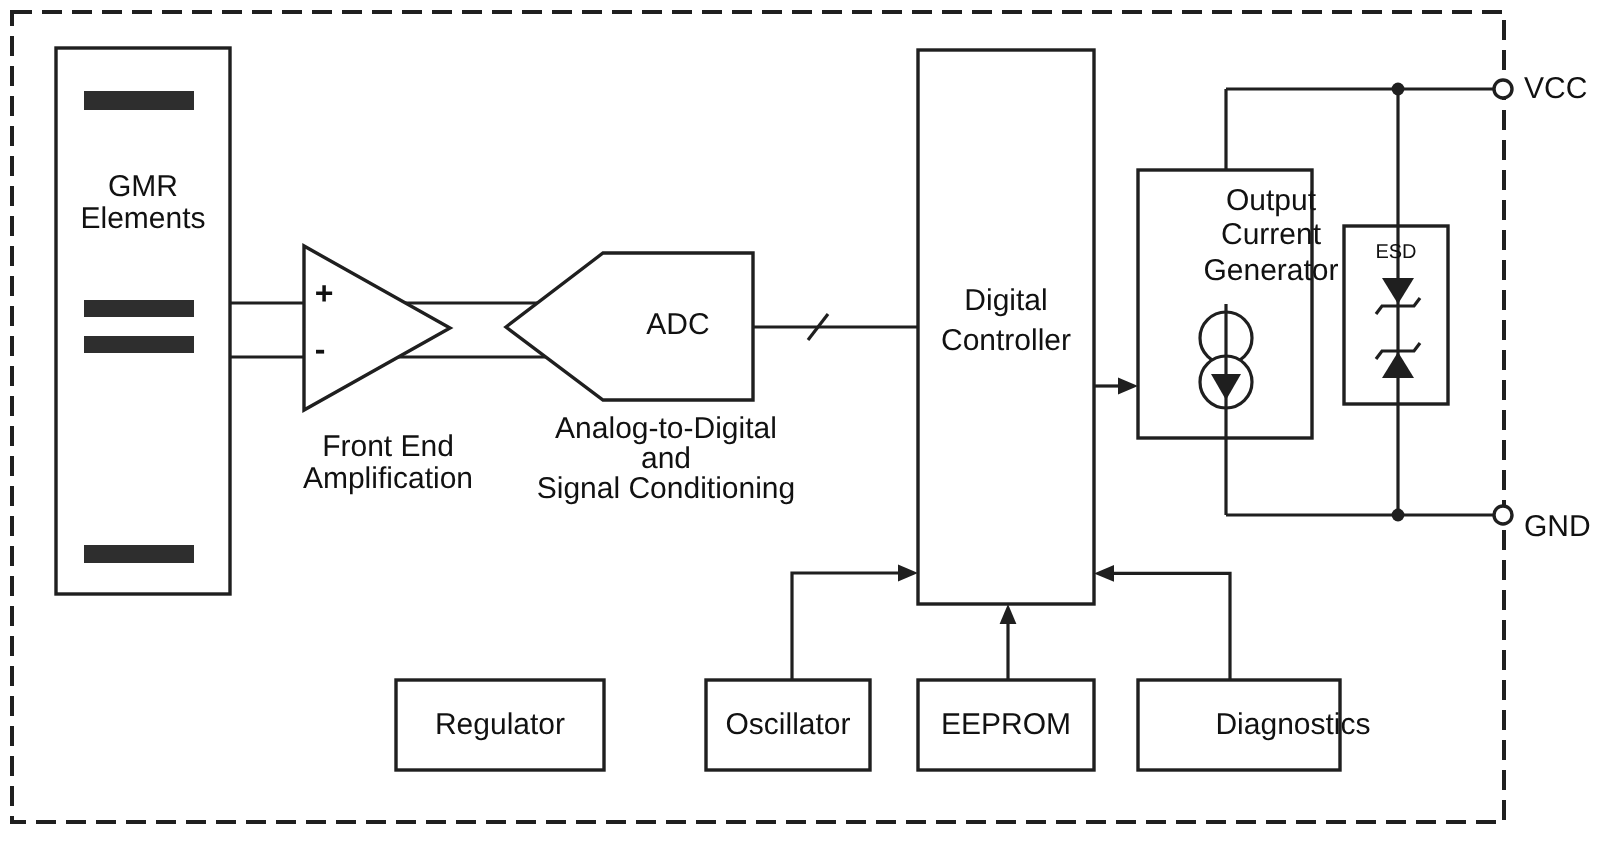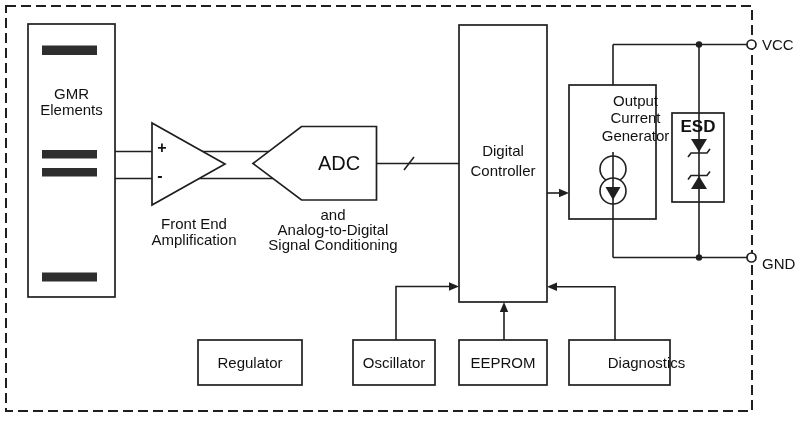--- a/index.html
+++ b/index.html
@@ -97,40 +97,40 @@
   </div>
 
   <div class="lbl sign" style="left:154px;top:140px;width:16px;">+</div>
   <div class="lbl sign" style="left:152px;top:168px;width:16px;">-</div>
 
   <div class="lbl" style="left:132px;top:216px;width:124px;text-align:center;">
     <span>Front End</span>
     <span>Amplification</span>
   </div>
 
-  <div class="lbl" style="left:301px;top:155px;width:76px;font-size:20px;">ADC</div>
+  <div class="lbl" style="left:301px;top:155px;width:76px;font-size:15px;">ADC</div>
 
   <div class="lbl" style="left:258px;top:207px;width:150px;line-height:15px;">
+    <span>Analog-to-Digital</span>
     <span>and</span>
-    <span>Analog-to-Digital</span>
     <span>Signal Conditioning</span>
   </div>
 
   <div class="lbl" style="left:459px;top:141px;width:88px;line-height:19.5px;">
     <span>Digital</span>
     <span>Controller</span>
   </div>
 
   <div class="lbl" style="left:569px;top:92px;width:87px;line-height:17.3px;padding-left:23px;">
     <span>Output</span>
     <span>Current</span>
     <span>Generator</span>
   </div>
 
-  <div class="lbl" style="left:672px;top:119px;width:52px;font-size:17px;font-weight:bold;">ESD</div>
+  <div class="lbl" style="left:672px;top:119px;width:52px;font-size:10px;">ESD</div>
 
   <div class="lbl left" style="left:762px;top:37px;">VCC</div>
   <div class="lbl left" style="left:762px;top:256px;">GND</div>
 
   <div class="lbl" style="left:198px;top:355px;width:104px;">Regulator</div>
   <div class="lbl" style="left:353px;top:355px;width:82px;">Oscillator</div>
   <div class="lbl" style="left:459px;top:355px;width:88px;">EEPROM</div>
   <div class="lbl" style="left:569px;top:355px;width:101px;padding-left:27px;">Diagnostics</div>
 
 </div>

